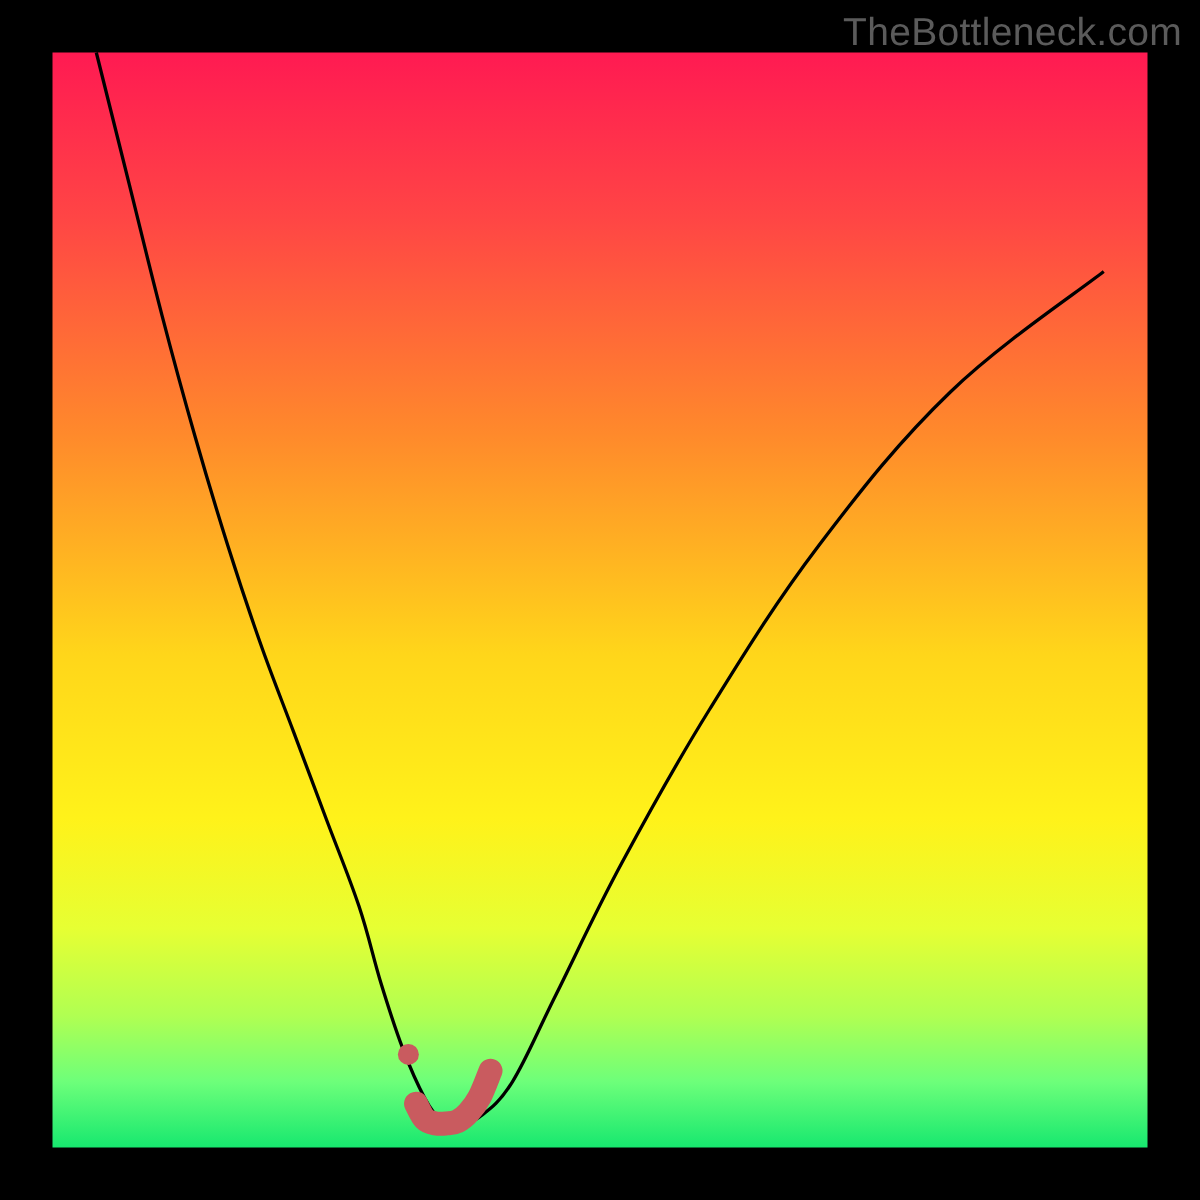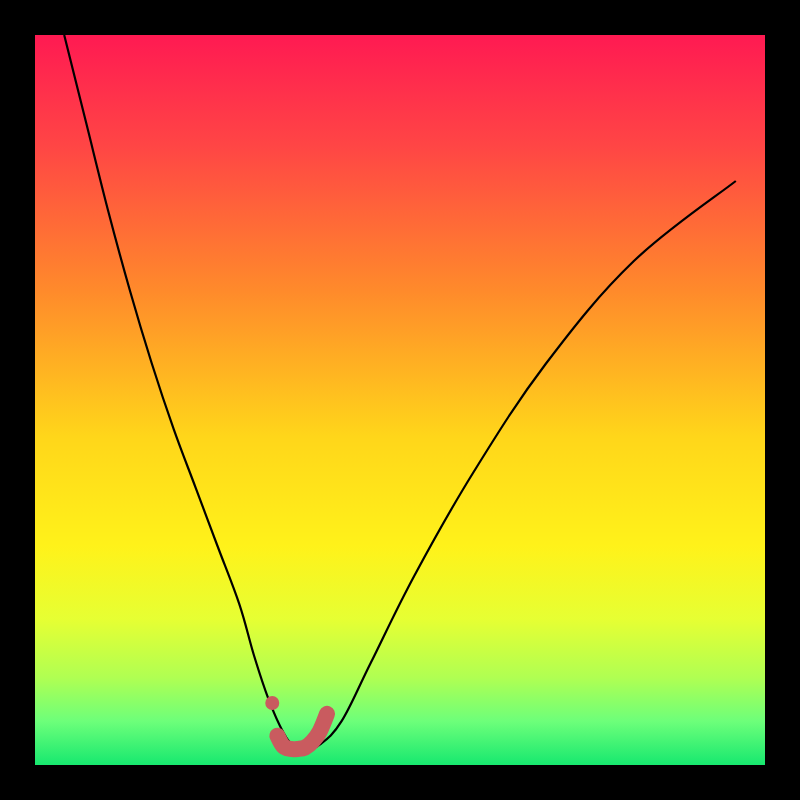--- a/index.html
+++ b/index.html
@@ -53,20 +53,21 @@
     stroke-linejoin: round;
   }
 </style>
 </head>
 <body>
 
 <div class="frame">
 
   <div class="plot-area" id="plot-area" style="background: linear-gradient(rgb(255, 26, 82) 0%, rgb(255, 69, 69) 15%, rgb(255, 138, 43) 35%, rgb(255, 214, 26) 55%, rgb(255, 242, 26) 70%, rgb(230, 255, 51) 80%, rgb(176, 255, 82) 88%, rgb(109, 255, 122) 94%, rgb(23, 232, 111) 100%);"></div>
 
+  <div class="watermark">TheBottleneck.com</div>
 
   <svg class="curve-layer" viewBox="0 0 730 730" preserveAspectRatio="none">
     <path id="main-curve" class="curve-path" d="M 29.20 0.00 C 33.14 15.77, 43.22 56.06, 51.10 87.60 C 58.98 119.14, 65.12 144.98, 73.00 175.20 C 80.88 205.42, 87.02 227.91, 94.90 255.50 C 102.78 283.09, 108.92 303.53, 116.80 328.50 C 124.68 353.47, 130.82 371.86, 138.70 394.20 C 146.58 416.54, 152.72 431.58, 160.60 452.60 C 168.48 473.62, 174.62 489.98, 182.50 511.00 C 190.38 532.02, 197.83 549.69, 204.40 569.40 C 210.97 589.11, 213.74 603.42, 219.00 620.50 C 224.26 637.58, 228.34 650.50, 233.60 664.30 C 238.86 678.10, 243.60 688.61, 248.20 697.15 C 252.80 705.69, 255.21 708.73, 259.15 711.75 C 263.09 714.77, 265.50 714.33, 270.10 713.94 C 274.70 713.55, 278.13 714.55, 284.70 709.56 C 291.27 704.57, 297.40 700.92, 306.60 686.20 C 315.80 671.48, 322.66 654.08, 335.80 627.80 C 348.94 601.52, 361.20 574.36, 379.60 540.20 C 398.00 506.04, 414.35 476.11, 438.00 438.00 C 461.65 399.89, 482.09 366.61, 511.00 328.50 C 539.91 290.39, 564.44 259.15, 598.60 226.30 C 632.76 193.45, 682.40 160.45, 700.80 146.00" stroke="#000000"></path>
     <circle id="accent-dot" cx="237.25" cy="667.95" r="7" fill="#c95b5f"></circle>
     <path id="accent-u" class="accent-path" d="M 242.36 700.80 C 243.41 702.64, 245.83 708.65, 248.20 711.02 C 250.57 713.39, 252.87 713.41, 255.50 713.94 C 258.13 714.47, 260.17 714.20, 262.80 713.94 C 265.43 713.68, 267.47 713.79, 270.10 712.48 C 272.73 711.17, 274.77 709.53, 277.40 706.64 C 280.03 703.75, 282.07 701.41, 284.70 696.42 C 287.33 691.43, 290.69 682.05, 292.00 678.90" stroke="#c95b5f" stroke-width="16"></path>
   </svg>
 
 </div>
 
 </body></html>

